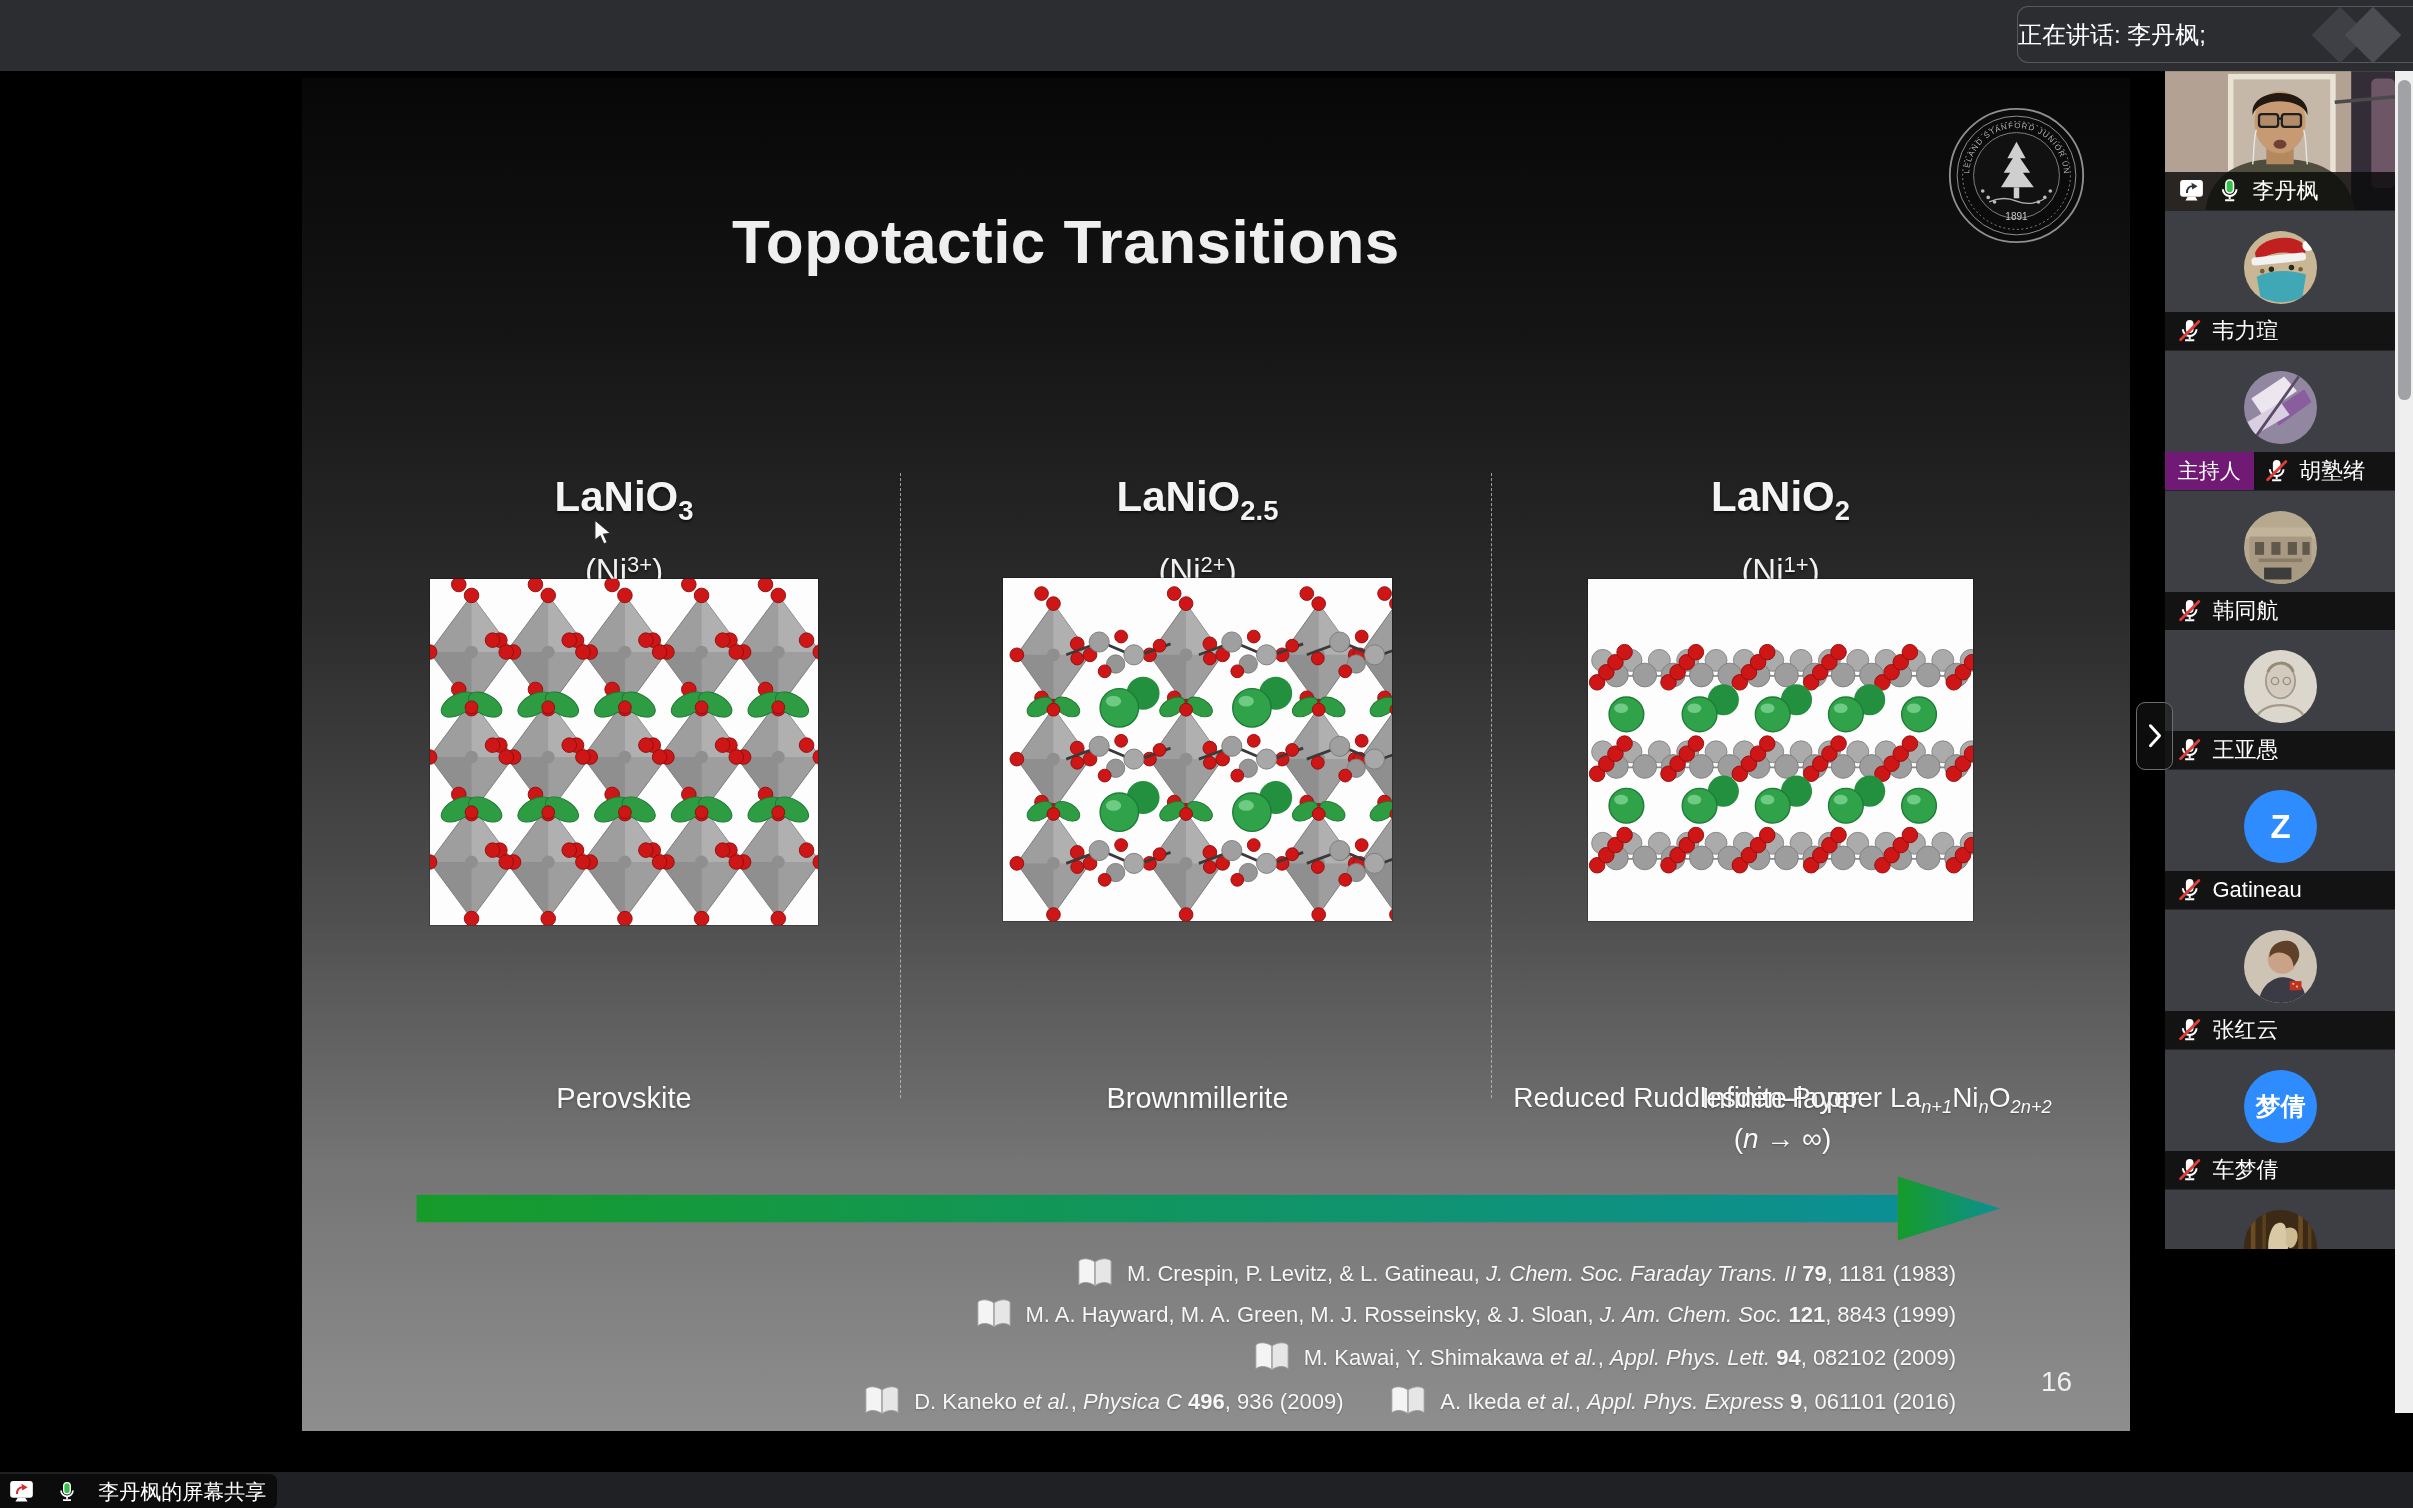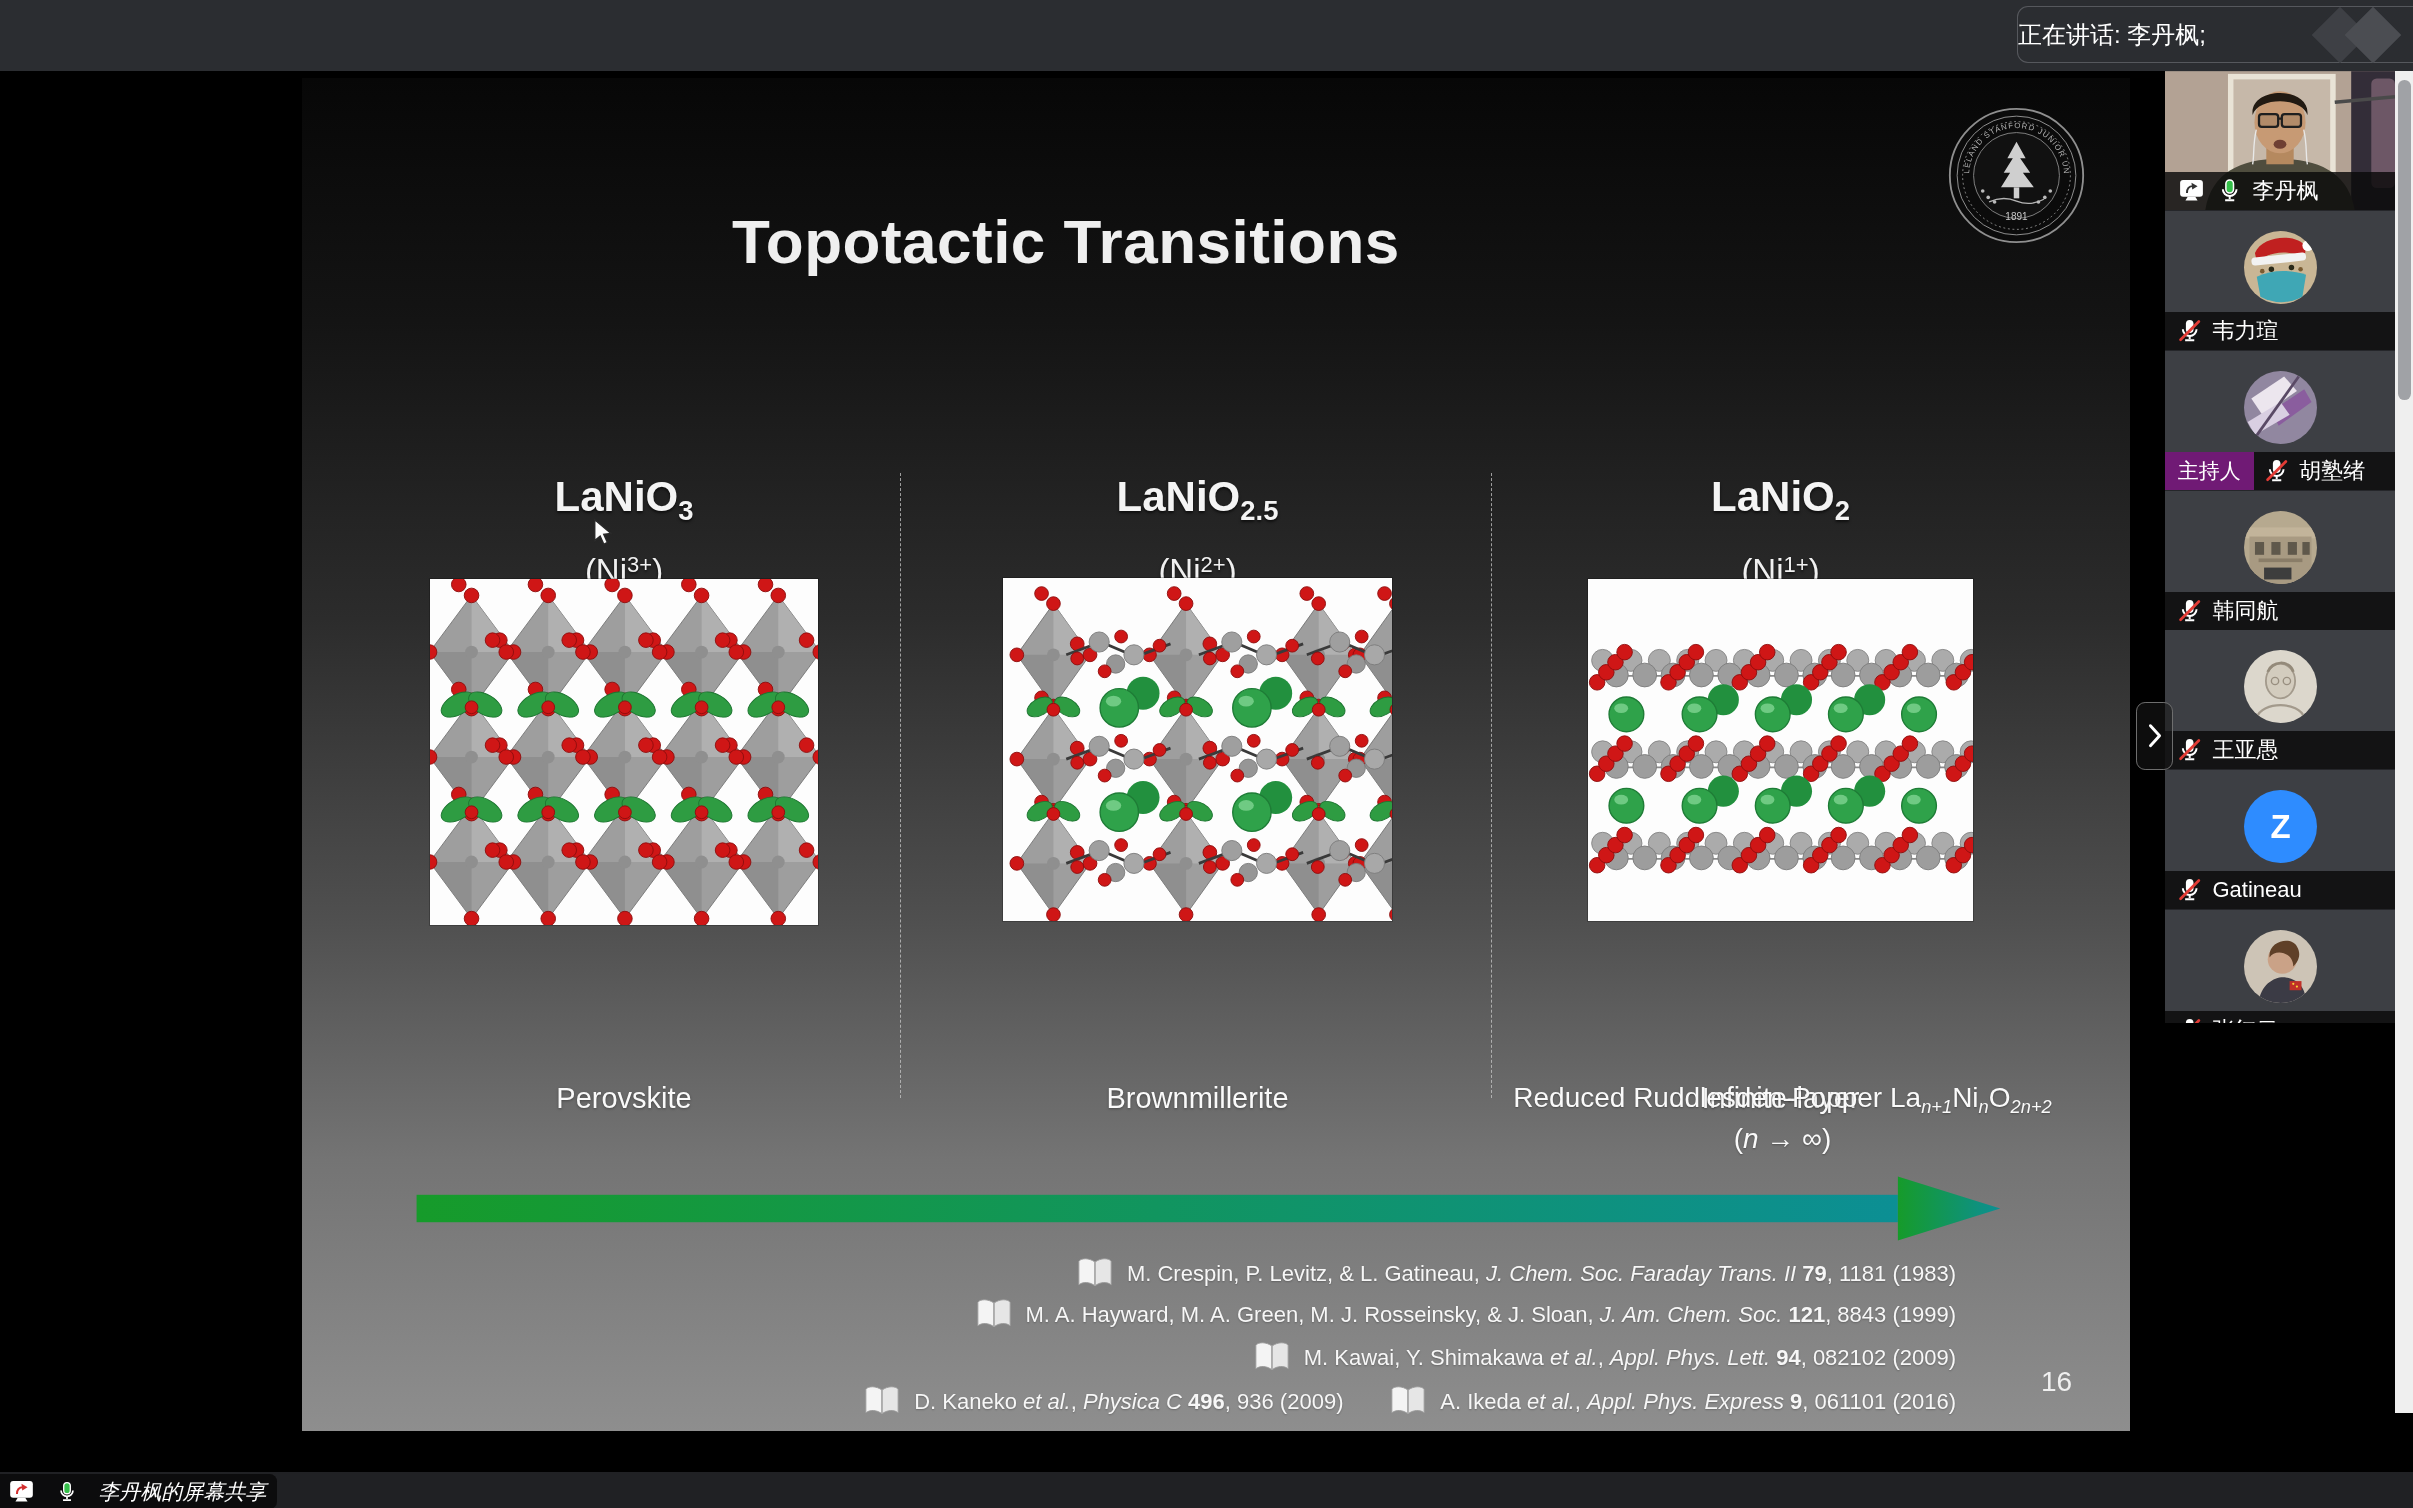--- a/index.html
+++ b/index.html
@@ -25,38 +25,38 @@
   .panel{background:#fdfdfd;box-shadow:0 0 0 0.9px rgba(0,0,0,.25);}
   .struct-label{top:1004px;height:46px;text-align:center;color:#fafafa;font-size:29px;text-shadow:0 0.9px 2.7px rgba(0,0,0,.35);}
   .rp-line{color:#fafafa;font-size:28px;text-align:center;text-shadow:0 0.9px 1.8px rgba(0,0,0,.3);}
   .rp-line .sub{font-size:18.3px;position:relative;top:6.4px;}
   .it{font-style:italic;} .bd{font-weight:700;}
   .ref-row{display:flex;align-items:center;justify-content:flex-end;color:#f7f7f7;font-size:22px;height:37px;
     text-shadow:0 0.9px 1.8px rgba(0,0,0,.25);white-space:pre;}
   .ref-ic{width:38px;height:33px;margin-right:12.8px;flex:0 0 auto;}
   #page-num{left:2040px;top:1366px;font-size:28px;color:#f0f0f0;}
   
-  #sidebar{left:2165px;top:71px;width:230px;height:952px;background:#141414;overflow:hidden;}
+  #sidebar{left:2165px;top:71px;width:230px;height:1178px;background:#141414;overflow:hidden;}
   .tile{position:absolute;left:0;width:230px;height:140px;background:#3d3f44;border-bottom:1.8px solid #25262a;box-sizing:border-box;overflow:hidden;}
   .avatar{position:absolute;left:79px;top:20px;width:73px;height:73px;border-radius:50%;overflow:hidden;}
   .avatar-letter{background:#2e8cff;display:flex;align-items:center;justify-content:center;color:#fff;font-weight:700;}
   .namebar{position:absolute;left:0;right:0;bottom:0;height:38px;background:rgba(10,10,10,.82);
     display:flex;align-items:center;padding:0 11px;gap:9.1px;color:#fff;font-size:22px;}
   .nb-ic{width:27.4px;height:27.4px;flex:0 0 auto;}
   .nb-share{width:31px;height:27.4px;flex:0 0 auto;}
   .badge{height:38px;margin-left:-11px;padding:0 12.8px;background:#701a75;color:#fff;font-size:21px;
     display:flex;align-items:center;flex:0 0 auto;font-family:Liberation Mono, monospace;}
   #scroll-track{left:2395px;top:71px;width:18.3px;height:1342px;background:#efefef;}
   #scroll-thumb{left:2398px;top:80px;width:12.8px;height:320px;background:#a0a2a6;border-radius:6.4px;}
   #collapse-btn{left:2136px;top:702px;width:37px;height:68px;border:1.8px solid #6e6e6e;border-radius:9.1px;
     background:rgba(24,24,24,.55);display:flex;align-items:center;justify-content:center;box-sizing:border-box;}
   
   #bottombar{left:0;top:1472px;width:2413px;height:37px;background:#202124;}
   #share-pill{left:0;top:1474px;height:35px;background:#0c0c0d;border-radius:0 7.3px 7.3px 0;
-    display:flex;align-items:center;gap:19px;padding:0 11px 0 7.3px;color:#fff;font-size:21px;font-style:italic;}
+    display:flex;align-items:center;gap:19px;padding:0 11px 0 7.3px;color:#fff;font-size:21px;}
 </style>
 </head>
 <body>
 
 <svg width="0" height="0" style="position:absolute">
   <defs>
     <symbol id="ic-mic-on" viewBox="0 0 36 36">
       <rect x="13" y="4" width="10" height="17" rx="5" fill="#35c04a" stroke="#fff" stroke-width="2"></rect>
       <path d="M9,16 a9,9 0 0 0 18,0" fill="none" stroke="#fff" stroke-width="2.6"></path>
       <line x1="18" y1="25" x2="18" y2="29" stroke="#fff" stroke-width="2.6"></line>

